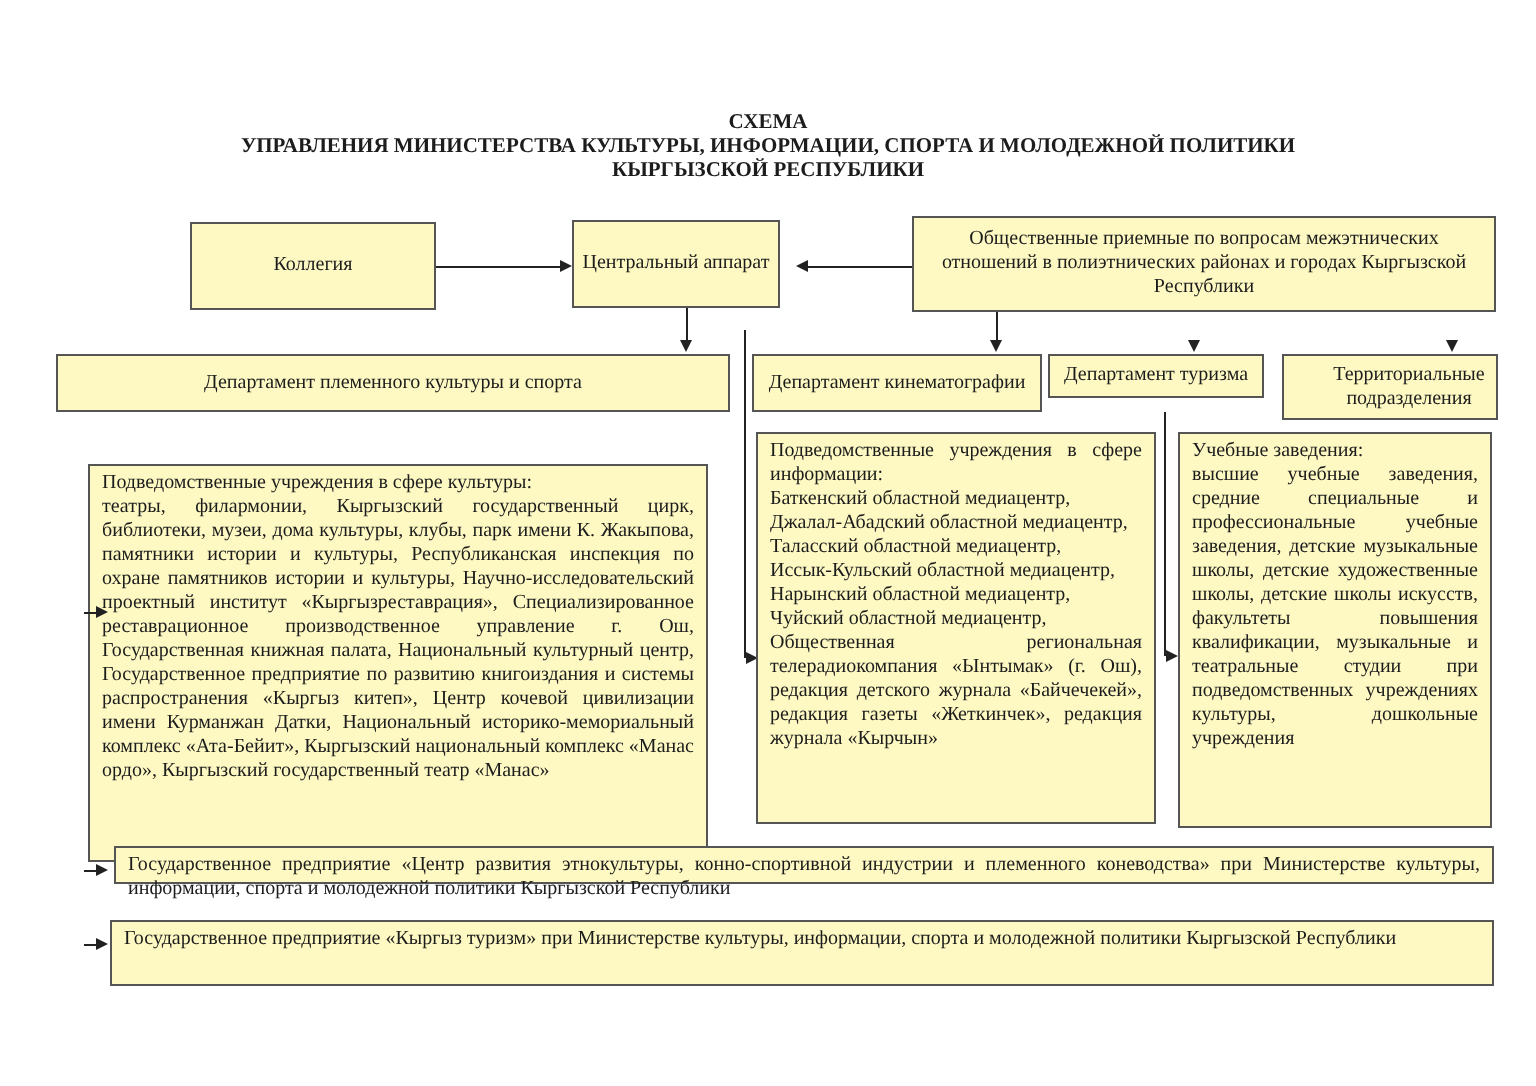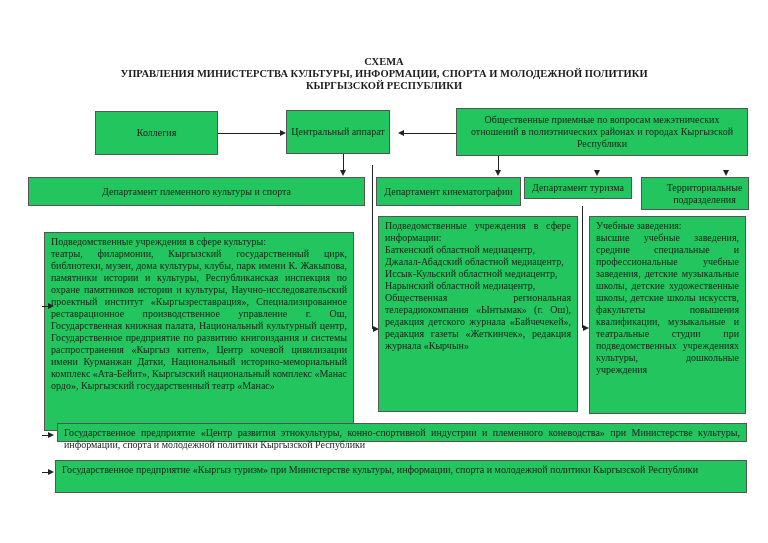--- a/index.html
+++ b/index.html
@@ -1,19 +1,19 @@
 <!DOCTYPE html>
 <html><head>
 <meta charset="utf-8">
 <style>
   html, body { margin:0; padding:0; background:#ffffff; }
   body { width:768px; height:543px; position:relative; overflow:hidden;
          font-family:"Liberation Serif","DejaVu Serif",serif; color:#1c1c1c; }
   .title { position:absolute; left:0; width:768px; text-align:center; font-weight:bold; font-size:10.5px; line-height:12px; }
-  .box { position:absolute; border:1px solid #555; background:#22c55e; box-sizing:border-box; font-size:10px; line-height:12px; }
+  .box { position:absolute; border:1px solid #555; background:#fef9c3; box-sizing:border-box; font-size:10px; line-height:12px; }
   .center { display:flex; align-items:center; justify-content:center; text-align:center; }
   .just { text-align:justify; padding:3px 6px; }
   .just .first { display:block; }
   .line { position:absolute; background:#222; }
   .arr-r { position:absolute; width:0; height:0; border-top:3px solid transparent; border-bottom:3px solid transparent; border-left:6px solid #222; }
   .arr-l { position:absolute; width:0; height:0; border-top:3px solid transparent; border-bottom:3px solid transparent; border-right:6px solid #222; }
   .arr-d { position:absolute; width:0; height:0; border-left:3px solid transparent; border-right:3px solid transparent; border-top:6px solid #222; }
 </style>
 </head>
 <body>
@@ -52,22 +52,24 @@
   <span class="first">Подведомственные учреждения в сфере культуры:</span>
   <span>театры, филармонии, Кыргызский государственный цирк, библиотеки, музеи, дома культуры, клубы, парк имени К. Жакыпова, памятники истории и культуры, Республиканская инспекция по охране памятников истории и культуры, Научно-исследовательский проектный институт «Кыргызреставрация», Специализированное реставрационное производственное управление г. Ош, Государственная книжная палата, Национальный культурный центр, Государственное предприятие по развитию книгоиздания и системы распространения «Кыргыз китеп», Центр кочевой цивилизации имени Курманжан Датки, Национальный историко-мемориальный комплекс «Ата-Бейит», Кыргызский национальный комплекс «Манас ордо», Кыргызский государственный театр «Манас»</span>
 </div>
 <div class="arr-r" style="left:48px;top:303px;"></div>
 <div class="line" style="left:42px;top:306px;width:8px;height:1px;"></div>
 
 <div class="box just" style="left:378px;top:216px;width:200px;height:196px;font-family:Liberation Serif, serif;">
   <span class="first">Подведомственные учреждения в сфере информации:</span>
   <span class="first">Баткенский областной медиацентр,</span>
   <span class="first">Джалал-Абадский областной медиацентр,</span>
+  <span class="first">Таласский областной медиацентр,</span>
   <span class="first">Иссык-Кульский областной медиацентр,</span>
   <span class="first">Нарынский областной медиацентр,</span>
+  <span class="first">Чуйский областной медиацентр,</span>
   <span class="first">Общественная региональная телерадиокомпания «Ынтымак» (г. Ош), редакция детского журнала «Байчечекей», редакция газеты «Жеткинчек», редакция журнала «Кырчын»</span>
 </div>
 
 <div class="box just" style="left:589px;top:216px;width:157px;height:198px;">
   <span class="first">Учебные заведения:</span>
   <span>высшие учебные заведения, средние специальные и профессиональные учебные заведения, детские музыкальные школы, детские художественные школы, детские школы искусств, факультеты повышения квалификации, музыкальные и театральные студии при подведомственных учреждениях культуры, дошкольные учреждения</span>
 </div>
 
 <div class="arr-r" style="left:48px;top:432px;"></div>
 <div class="line" style="left:42px;top:435px;width:8px;height:1px;"></div>

